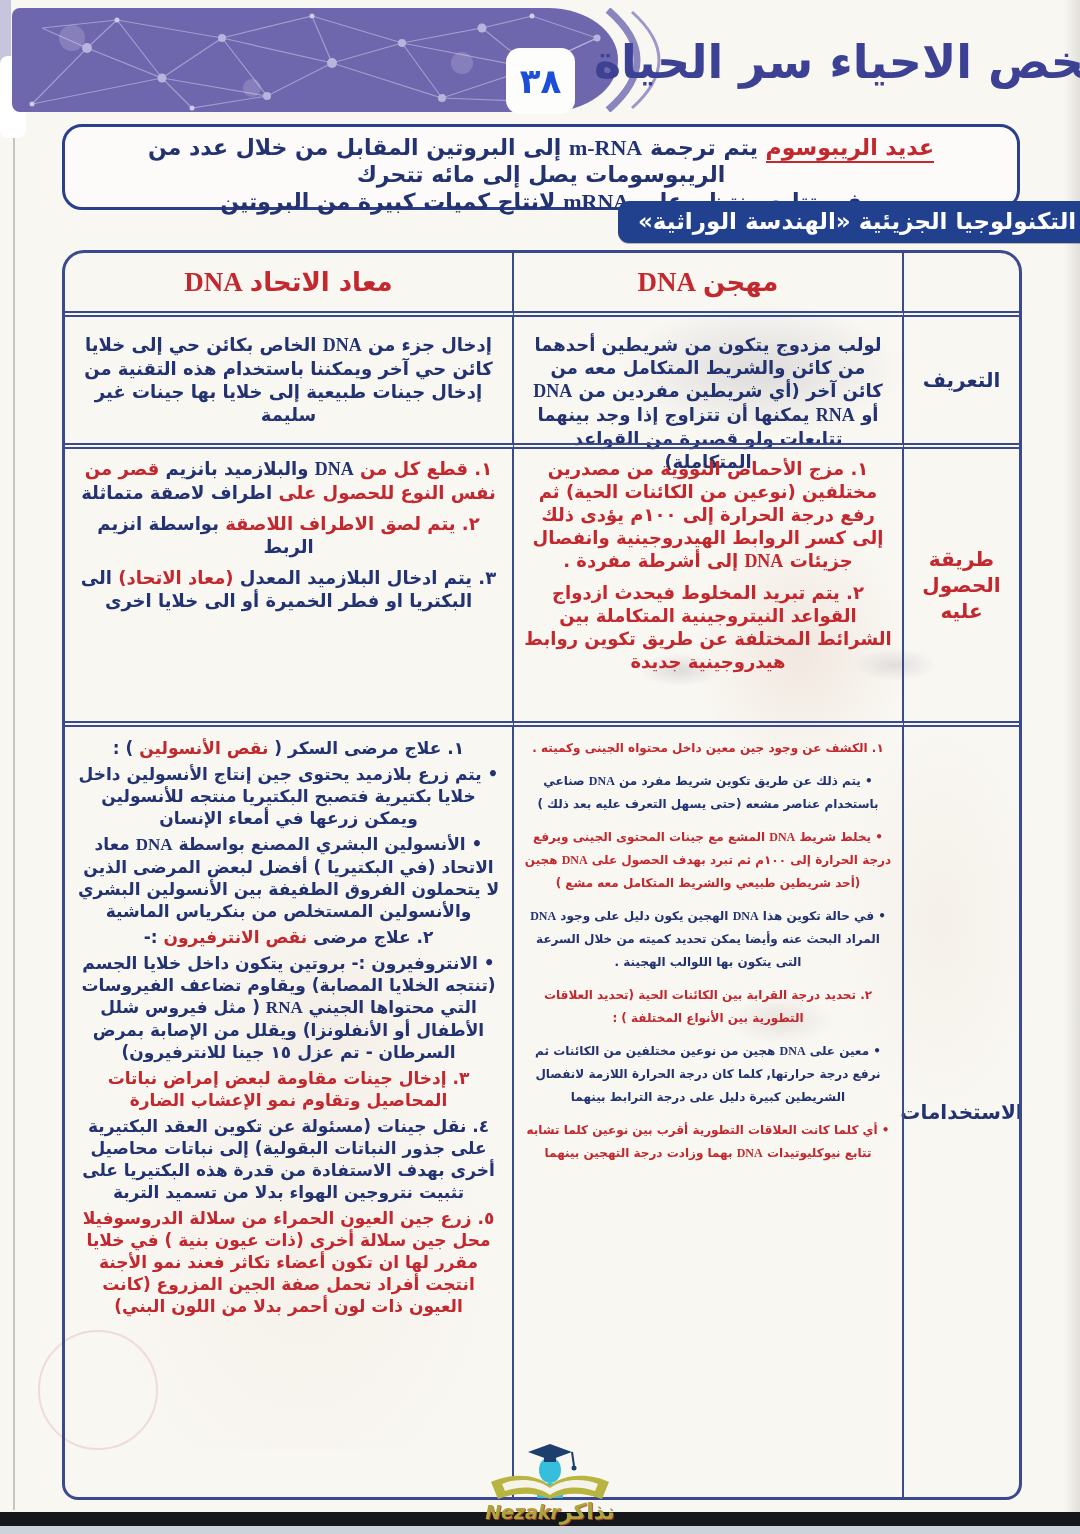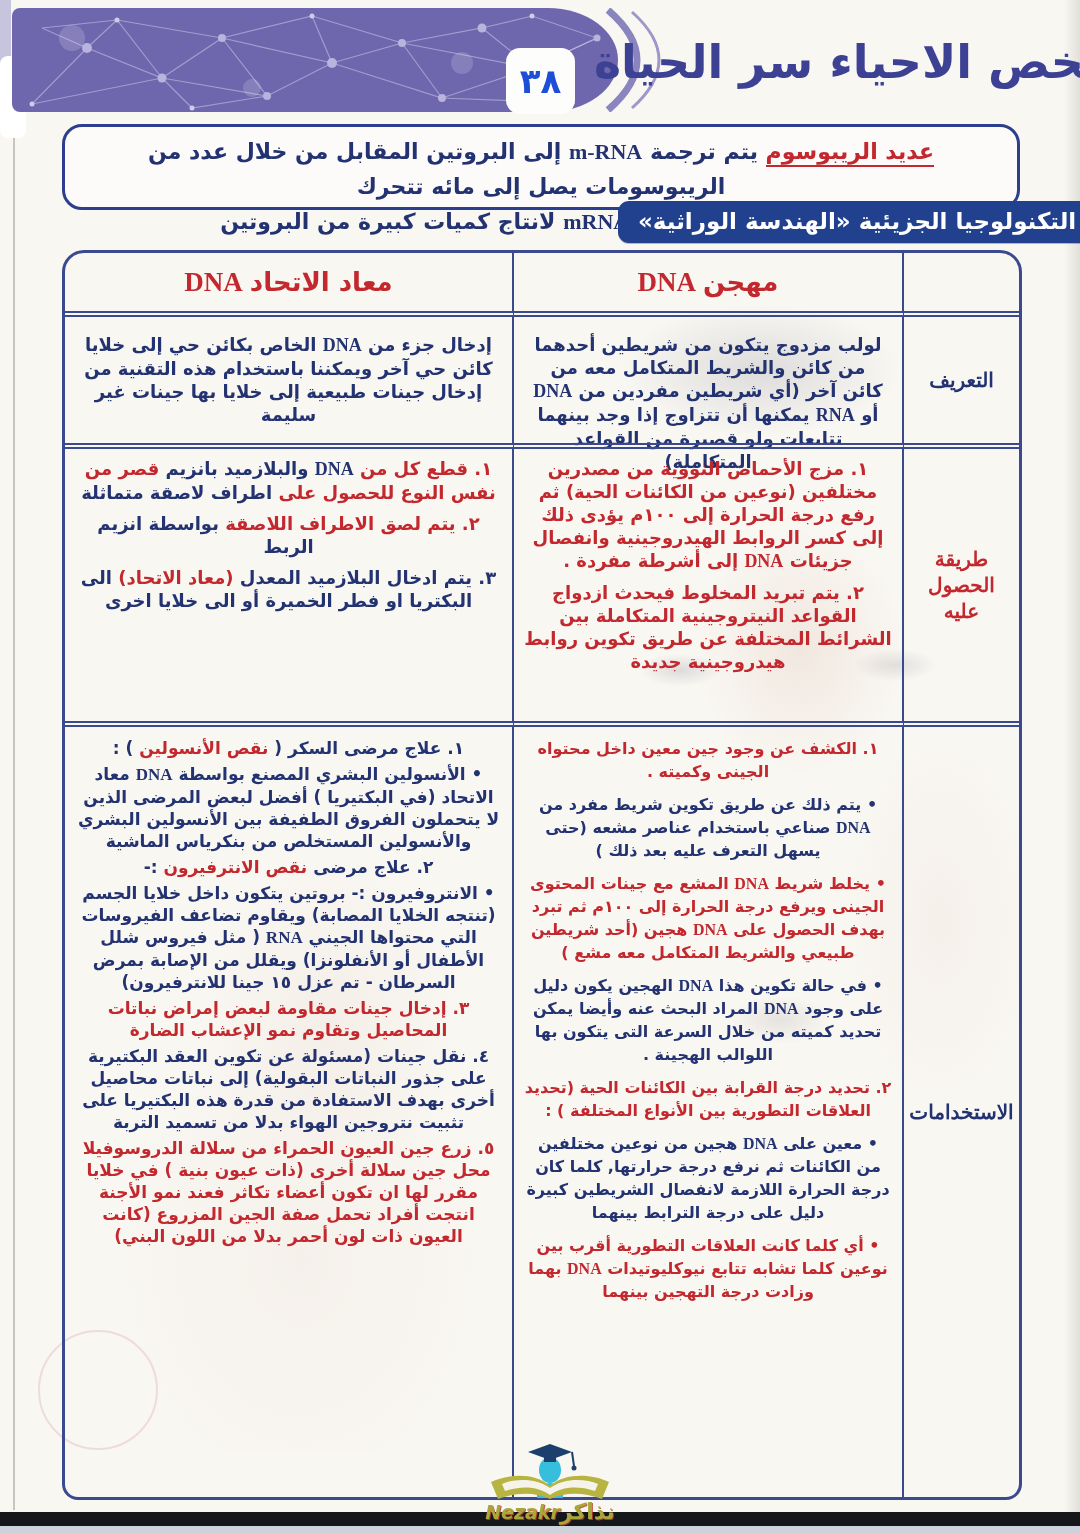--- a/index.html
+++ b/index.html
@@ -32,21 +32,21 @@
   .banner-arcs{position:absolute;left:600px;top:8px;}
   .page-num{position:absolute;left:506px;top:48px;width:69px;height:66px;background:#fdfdfb;
     border-radius:14px;display:flex;align-items:center;justify-content:center;
     font-size:34px;font-weight:bold;color:#1d4ed8;z-index:3;}
   .main-title{position:absolute;left:655px;top:16px;width:415px;height:92px;
     display:flex;align-items:center;justify-content:center;
     font-size:46px;font-weight:bold;color:var(--title);white-space:nowrap;}
   
   .intro{position:absolute;left:62px;top:124px;width:958px;height:86px;
     border:3px solid #2c3e8e;border-radius:20px;background:rgba(255,255,255,.55);
-    padding:7px 26px 0;text-align:center;font-weight:bold;font-size:22px;line-height:35px;color:var(--navy);}
+    padding:7px 26px 0;text-align:center;font-weight:bold;font-size:22px;line-height:27px;color:var(--navy);}
   .intro .para{margin:0;}
   
   .section-row{position:absolute;left:618px;top:201px;display:flex;align-items:center;flex-direction:row-reverse;gap:8px;z-index:2;}
   .section-box{background:#21418f;border-radius:11px;color:#fff;font-weight:bold;font-size:23px;
     padding:7px 20px 9px;white-space:nowrap;box-shadow:0 1px 0 rgba(0,0,0,.25);}
   
   .face-wm{position:absolute;left:60px;top:260px;width:960px;height:1190px;pointer-events:none;
     background:
       radial-gradient(ellipse 200px 95px at 700px 110px, rgba(125,125,138,.22), transparent 70%),
       radial-gradient(ellipse 150px 180px at 740px 390px, rgba(204,160,140,.18), transparent 70%),
@@ -58,27 +58,27 @@
       radial-gradient(ellipse 130px 260px at 880px 660px, rgba(214,186,172,.12), transparent 75%);}
   .stamp-wm{position:absolute;left:38px;top:1330px;width:120px;height:120px;border-radius:50%;
     border:2px solid rgba(205,125,125,.22);}
   
   .cmp-table{position:absolute;left:62px;top:250px;width:960px;height:1250px;
     display:grid;grid-template-columns:115px 390px 1fr;grid-template-rows:58px 132px 278px 1fr;
     direction:rtl;border:3px solid var(--tb);border-radius:22px 22px 16px 16px;overflow:hidden;z-index:1;}
   .cell{padding:8px 10px;text-align:center;font-weight:bold;font-size:18px;line-height:23px;color:var(--navy);}
   .vline{border-right:2px solid var(--tb);}          
   .bt{border-top:6px double var(--tb);}
-  .c-label{display:flex;align-items:center;justify-content:center;font-size:20px;line-height:26px;padding:16px;font-family:Liberation Serif, serif;}
+  .c-label{display:flex;align-items:center;justify-content:center;font-size:20px;line-height:26px;padding:16px;}
   .lbl-red{color:var(--red);}
   .hdr{display:flex;align-items:center;justify-content:center;gap:7px;font-size:26px;color:var(--red);}
   .hdr .lat{font-family:"Liberation Serif","DejaVu Serif",serif;font-weight:600;font-size:27px;}
   .row2 .para{margin:0 0 8px;}
   .row1 .para{margin:8px;}
-  .hyb3{font-size:16px;line-height:23px;padding-top:10px;}
+  .hyb3{font-size:12px;line-height:23px;padding-top:10px;}
   .hyb3 .para{margin:0 0 10px;}
   .rec3{font-size:17px;line-height:22px;padding-top:10px;}
   .rec3 .para{margin:0 0 4px;}
   
   .sg-b{color:var(--navy);}
   .sg-r{color:var(--red);}
   .sg-ru{color:var(--red);border-bottom:2.5px solid var(--red);padding-bottom:1px;}
   .sg-lb{color:var(--navy);font-family:"Liberation Serif","DejaVu Serif",serif;font-weight:600;}
   .sg-lr{color:var(--red);font-family:"Liberation Serif","DejaVu Serif",serif;font-weight:600;}
   
@@ -194,20 +194,21 @@
         <p class="para"><span class="sg-r">١. الكشف عن وجود جين معين داخل محتواه الجينى وكميته .</span></p>
         <p class="para"><span class="sg-b">• يتم ذلك عن طريق تكوين شريط مفرد من </span><span class="sg-lb">DNA</span><span class="sg-b"> صناعي باستخدام عناصر مشعه (حتى يسهل التعرف عليه بعد ذلك )</span></p>
         <p class="para"><span class="sg-r">• يخلط شريط </span><span class="sg-lr">DNA</span><span class="sg-r"> المشع مع جينات المحتوى الجينى ويرفع درجة الحرارة إلى ١٠٠م ثم تبرد بهدف الحصول على </span><span class="sg-lr">DNA</span><span class="sg-r"> هجين (أحد شريطين طبيعي والشريط المتكامل معه مشع )</span></p>
         <p class="para"><span class="sg-b">• في حالة تكوين هذا </span><span class="sg-lb">DNA</span><span class="sg-b"> الهجين يكون دليل على وجود </span><span class="sg-lb">DNA</span><span class="sg-b"> المراد البحث عنه وأيضا يمكن تحديد كميته من خلال السرعة التى يتكون بها اللوالب الهجينة .</span></p>
         <p class="para"><span class="sg-r">٢. تحديد درجة القرابة بين الكائنات الحية (تحديد العلاقات التطورية بين الأنواع المختلفة ) :</span></p>
         <p class="para"><span class="sg-b">• معين على </span><span class="sg-lb">DNA</span><span class="sg-b"> هجين من نوعين مختلفين من الكائنات ثم نرفع درجة حرارتها, كلما كان درجة الحرارة اللازمة لانفصال الشريطين كبيرة دليل على درجة الترابط بينهما</span></p>
         <p class="para"><span class="sg-r">• أي كلما كانت العلاقات التطورية أقرب بين نوعين كلما تشابه تتابع نيوكليوتيدات </span><span class="sg-lr">DNA</span><span class="sg-r"> بهما وزادت درجة التهجين بينهما</span></p>
       </div>
     <div class="cell rec3 vline bt">
         <p class="para"><span class="sg-b">١. علاج مرضى السكر ( </span><span class="sg-r">نقص الأنسولين</span><span class="sg-b"> ) :</span></p>
+        <p class="para"><span class="sg-b">• يتم زرع بلازميد يحتوى جين إنتاج الأنسولين داخل خلايا بكتيرية فتصبح البكتيريا منتجه للأنسولين ويمكن زرعها في أمعاء الإنسان</span></p>
         <p class="para"><span class="sg-b">• الأنسولين البشري المصنع بواسطة </span><span class="sg-lb">DNA</span><span class="sg-b"> معاد الاتحاد (في البكتيريا ) أفضل لبعض المرضى الذين لا يتحملون الفروق الطفيفة بين الأنسولين البشري والأنسولين المستخلص من بنكرياس الماشية</span></p>
         <p class="para"><span class="sg-b">٢. علاج مرضى </span><span class="sg-r">نقص الانترفيرون</span><span class="sg-b"> :-</span></p>
         <p class="para"><span class="sg-b">• الانتروفيرون :- بروتين يتكون داخل خلايا الجسم (تنتجه الخلايا المصابة) ويقاوم تضاعف الفيروسات التي محتواها الجيني </span><span class="sg-lb">RNA</span><span class="sg-b"> ( مثل فيروس شلل الأطفال أو الأنفلونزا) ويقلل من الإصابة بمرض السرطان - تم عزل ١٥ جينا للانترفيرون)</span></p>
         <p class="para"><span class="sg-r">٣. إدخال جينات مقاومة لبعض إمراض نباتات المحاصيل وتقاوم نمو الإعشاب الضارة</span></p>
         <p class="para"><span class="sg-b">٤. نقل جينات (مسئولة عن تكوين العقد البكتيرية على جذور النباتات البقولية) إلى نباتات محاصيل أخرى بهدف الاستفادة من قدرة هذه البكتيريا على تثبيت نتروجين الهواء بدلا من تسميد التربة</span></p>
         <p class="para"><span class="sg-r">٥. زرع جين العيون الحمراء من سلالة الدروسوفيلا محل جين سلالة أخرى (ذات عيون بنية ) في خلايا مقرر لها ان تكون أعضاء تكاثر فعند نمو الأجنة انتجت أفراد تحمل صفة الجين المزروع (كانت العيون ذات لون أحمر بدلا من اللون البني)</span></p>
       </div>
   </div>
 
   <div class="logo">

